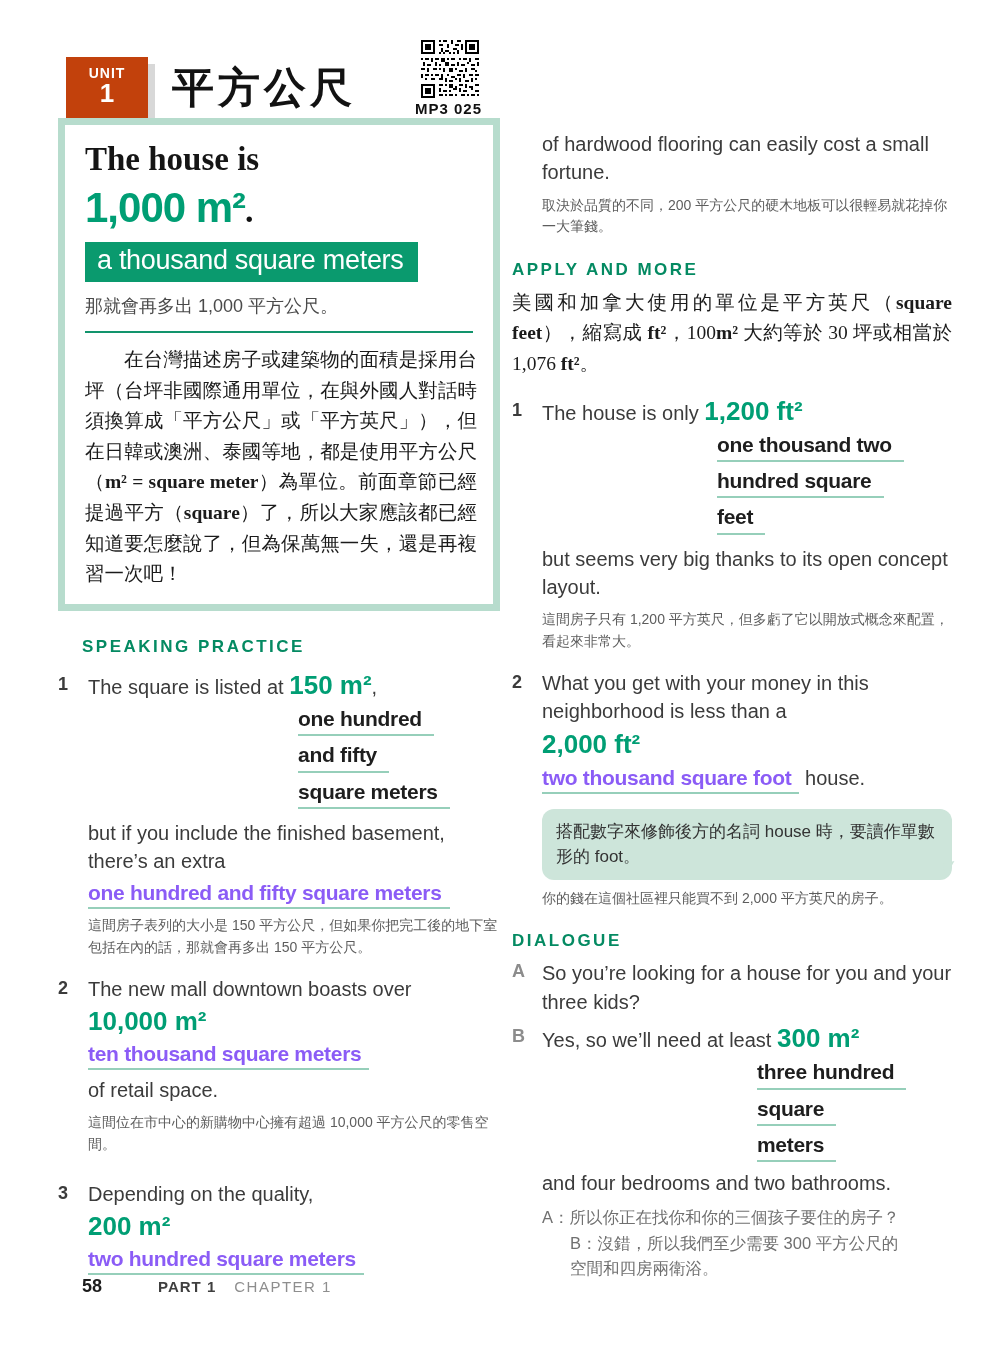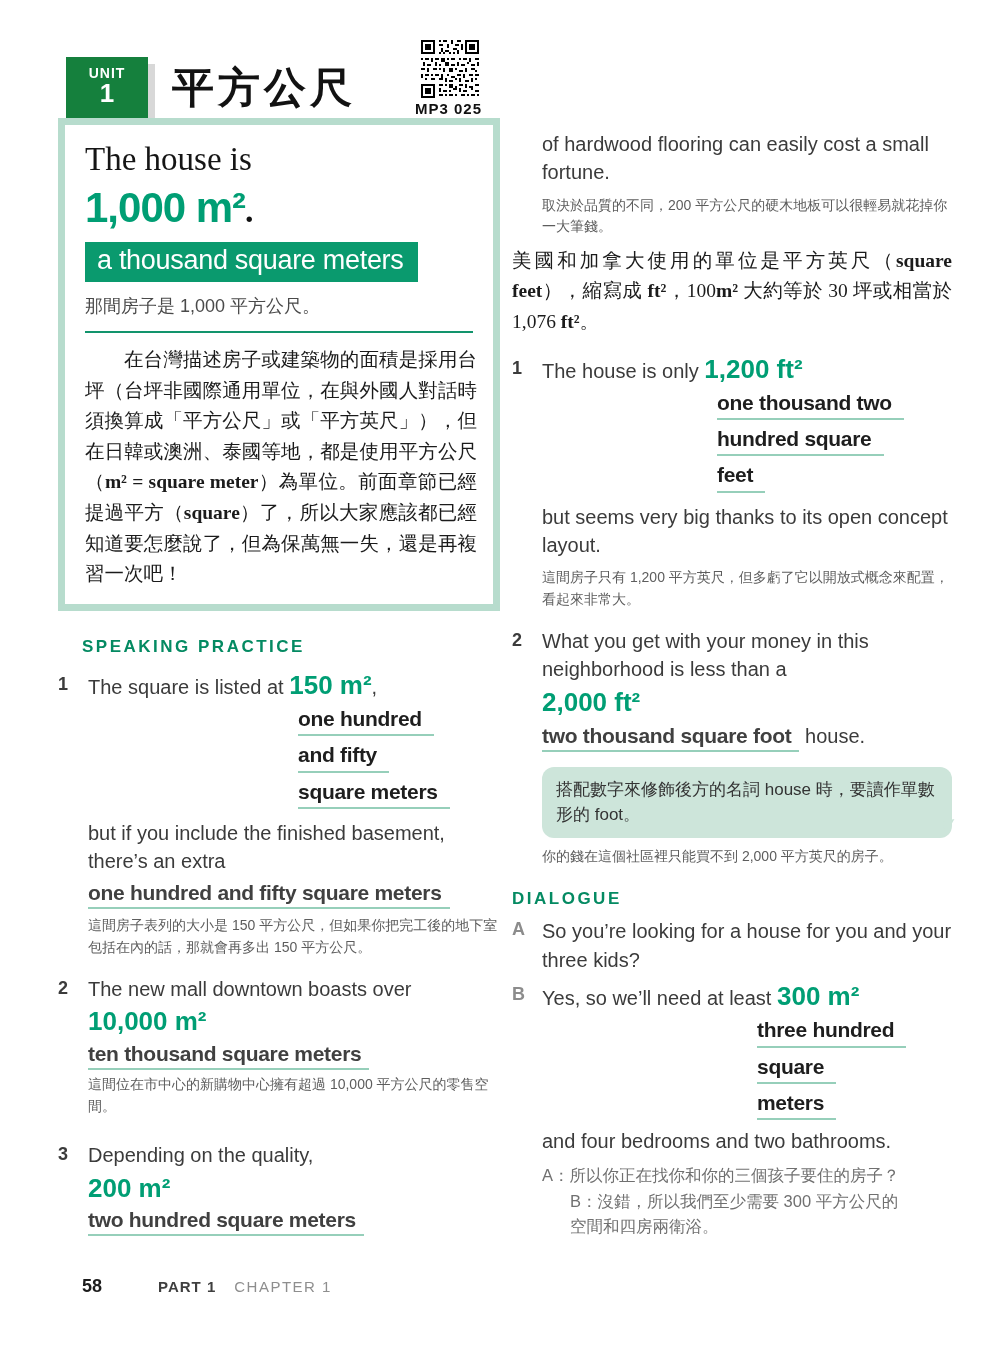--- a/index.html
+++ b/index.html
@@ -1,35 +1,35 @@
 <!DOCTYPE html>
 <html><head>
 <meta charset="utf-8">
 <style>
   * { margin:0; padding:0; box-sizing:border-box; }
   body { background:#ffffff; font-family:"Liberation Sans", sans-serif; }
   .page { position:relative; width:1000px; height:1353px; background:#ffffff; overflow:hidden; }
 
   
   .unit-badge { position:absolute; left:66px; top:57px; width:82px; height:64px;
-    background:#15803d; color:#ffffff; text-align:center;
+    background:#c2410c; color:#ffffff; text-align:center;
     box-shadow:7px 7px 0 #d8d8d8; padding-top:9px; }
   .unit-badge .u-label { font-size:14px; font-weight:bold; letter-spacing:1px; line-height:1; }
   .unit-badge .u-num { font-size:26px; font-weight:bold; line-height:1.05; }
   .page-title { position:absolute; left:172px; top:60px; font-size:42px; font-weight:bold;
     color:#121212; letter-spacing:4px; font-family:"Liberation Sans", sans-serif; }
   .qr { position:absolute; left:421px; top:40px; width:58px; height:58px; }
   .mp3 { position:absolute; left:415px; top:100px; font-size:15px; font-weight:bold; color:#111; letter-spacing:1px; }
 
   
   .col-left { position:absolute; left:58px; top:118px; width:442px; }
   .col-right { position:absolute; left:512px; top:130px; width:440px; }
 
   .hero { border:7px solid #b7dccd; background:#fff; padding:16px 16px 14px 20px; }
-  .hero-line1 { font-family:"Liberation Serif", serif; font-weight:normal; font-size:33px; color:#151515; }
+  .hero-line1 { font-family:"Liberation Serif", serif; font-weight:bold; font-size:33px; color:#151515; }
   .hero-number-row { margin-top:6px; }
   .hero-number { color:#009e74; font-weight:bold; font-size:42px; letter-spacing:-1px; }
   .hero-period { color:#111; font-weight:bold; font-size:34px; font-family:"Liberation Serif", serif; }
   .hero-banner { margin-top:10px; background:#0a9a6e; color:#ffffff; font-weight:normal;
     font-size:27px; letter-spacing:-0.3px; padding:3px 14px 6px 12px; width:fit-content; }
   .hero-zh { margin-top:12px; font-size:18px; color:#4a4a4a; }
   .hero-divider { margin:13px 0 12px 0; border:none; border-top:2px solid #12946c; width:99%; }
   .hero-para { font-family:"Liberation Serif", serif; font-size:19.5px; line-height:1.57;
     color:#1b1b1b; text-align:justify; text-indent:2em; }
   .hero-para b { font-family:"Liberation Serif", serif; }
@@ -38,21 +38,21 @@
   .section-heading { font-size:17px; font-weight:bold; color:#048a62; letter-spacing:2.5px; }
   .sp-heading { margin:26px 0 3px 24px; }
   .item { display:flex; margin-top:14px; }
   .item .num { width:30px; flex:none; font-weight:bold; font-size:18px; color:#3b3b3b; padding-top:3px; }
   .item .content { flex:1; }
   .en { font-size:20px; color:#3b3b3b; line-height:1.42; }
   .gnum { color:#009e74; font-weight:bold; font-size:26px; line-height:1.1; }
   .gnum-block { margin:4px 0 2px 0; }
   .ann { font-weight:bold; font-size:21px; color:#1e1e1e; letter-spacing:-0.3px; }
   .ann .ann-line { display:block; width:fit-content; border-bottom:2.5px solid #96cfba; padding:0 12px 3px 0; margin-bottom:7px; line-height:1.15; }
-  .ann-inline { font-weight:bold; font-size:21px; color:#404040; letter-spacing:-0.3px;
+  .ann-inline { font-weight:bold; font-size:21px; color:#8b5cf6; letter-spacing:-0.3px;
     border-bottom:2.5px solid #96cfba; padding:0 8px 3px 0; }
   .ann-indent-1 { margin-left:210px; }
   .ann-indent-r1 { margin-left:175px; }
   .ann-indent-d { margin-left:215px; }
   .zh { font-size:14px; color:#5d5d5d; line-height:1.55; margin-top:8px; }
   .serif-zh { font-family:"Liberation Serif", serif; font-size:19.5px; line-height:1.55;
     color:#1b1b1b; text-align:justify; margin-top:8px; }
   .mt6 { margin-top:6px; } .mt10 { margin-top:10px; } .mt16 { margin-top:16px; } .mt24 { margin-top:24px; }
 
   
@@ -194,21 +194,21 @@
   <div class="mp3">MP3 025</div>
 
   <div class="col-left">
 
     <div class="hero">
       <div class="hero-line1">The house is</div>
       <div class="hero-number-row">
         <span class="hero-number">1,000 m²</span><span class="hero-period">.</span>
       </div>
       <div class="hero-banner">a thousand square meters</div>
-      <div class="hero-zh">那間房子是 1,000 平方公尺。</div>
+      <div class="hero-zh">那就會再多出 1,000 平方公尺。</div>
       <hr class="hero-divider">
       <div class="hero-para">
         <span>在台灣描述房子或建築物的面積是採用台坪（台坪非國際通用單位，在與外國人對話時須換算成「平方公尺」或「平方英尺」），但在日韓或澳洲、泰國等地，都是使用平方公尺（</span><b>m² = square meter</b><span>）為單位。前面章節已經提過平方（</span><b>square</b><span>）了，所以大家應該都已經知道要怎麼說了，但為保萬無一失，還是再複習一次吧！</span>
       </div>
     </div>
 
     <div class="section-heading sp-heading">SPEAKING PRACTICE</div>
 
     <div class="item">
       <div class="num">1</div>
@@ -232,20 +232,21 @@
     <div class="item mt16">
       <div class="num">2</div>
       <div class="content">
         <div class="en">The new mall downtown boasts over</div>
         <div class="gnum-block">
           <span class="gnum">10,000 m²</span>
         </div>
         <div class="mt6">
           <span class="ann-inline">ten thousand square meters</span>
         </div>
+        <div class="en mt10">of retail space.</div>
         <div class="zh">這間位在市中心的新購物中心擁有超過 10,000 平方公尺的零售空間。</div>
       </div>
     </div>
 
     <div class="item mt24">
       <div class="num">3</div>
       <div class="content">
         <div class="en">Depending on the quality,</div>
         <div class="gnum-block">
           <span class="gnum">200 m²</span>
@@ -258,20 +259,21 @@
 
   </div>
 
   <div class="col-right">
 
     <div style="margin-left:30px;">
       <div class="en">of hardwood flooring can easily cost a small fortune.</div>
       <div class="zh">取決於品質的不同，200 平方公尺的硬木地板可以很輕易就花掉你一大筆錢。</div>
     </div>
 
+    <div class="section-heading" style="margin-top:22px;">APPLY AND MORE</div>
 
     <div class="serif-zh">
       <span>美國和加拿大使用的單位是平方英尺（</span><b>square feet</b><span>），縮寫成 </span><b>ft²</b><span>，100</span><b>m²</b><span> 大約等於 30 坪或相當於 1,076 </span><b>ft²</b><span>。</span>
     </div>
 
     <div class="item" style="margin-top:18px;">
       <div class="num">1</div>
       <div class="content">
         <div class="en">
           <span>The house is only </span><span class="gnum">1,200 ft²</span>

